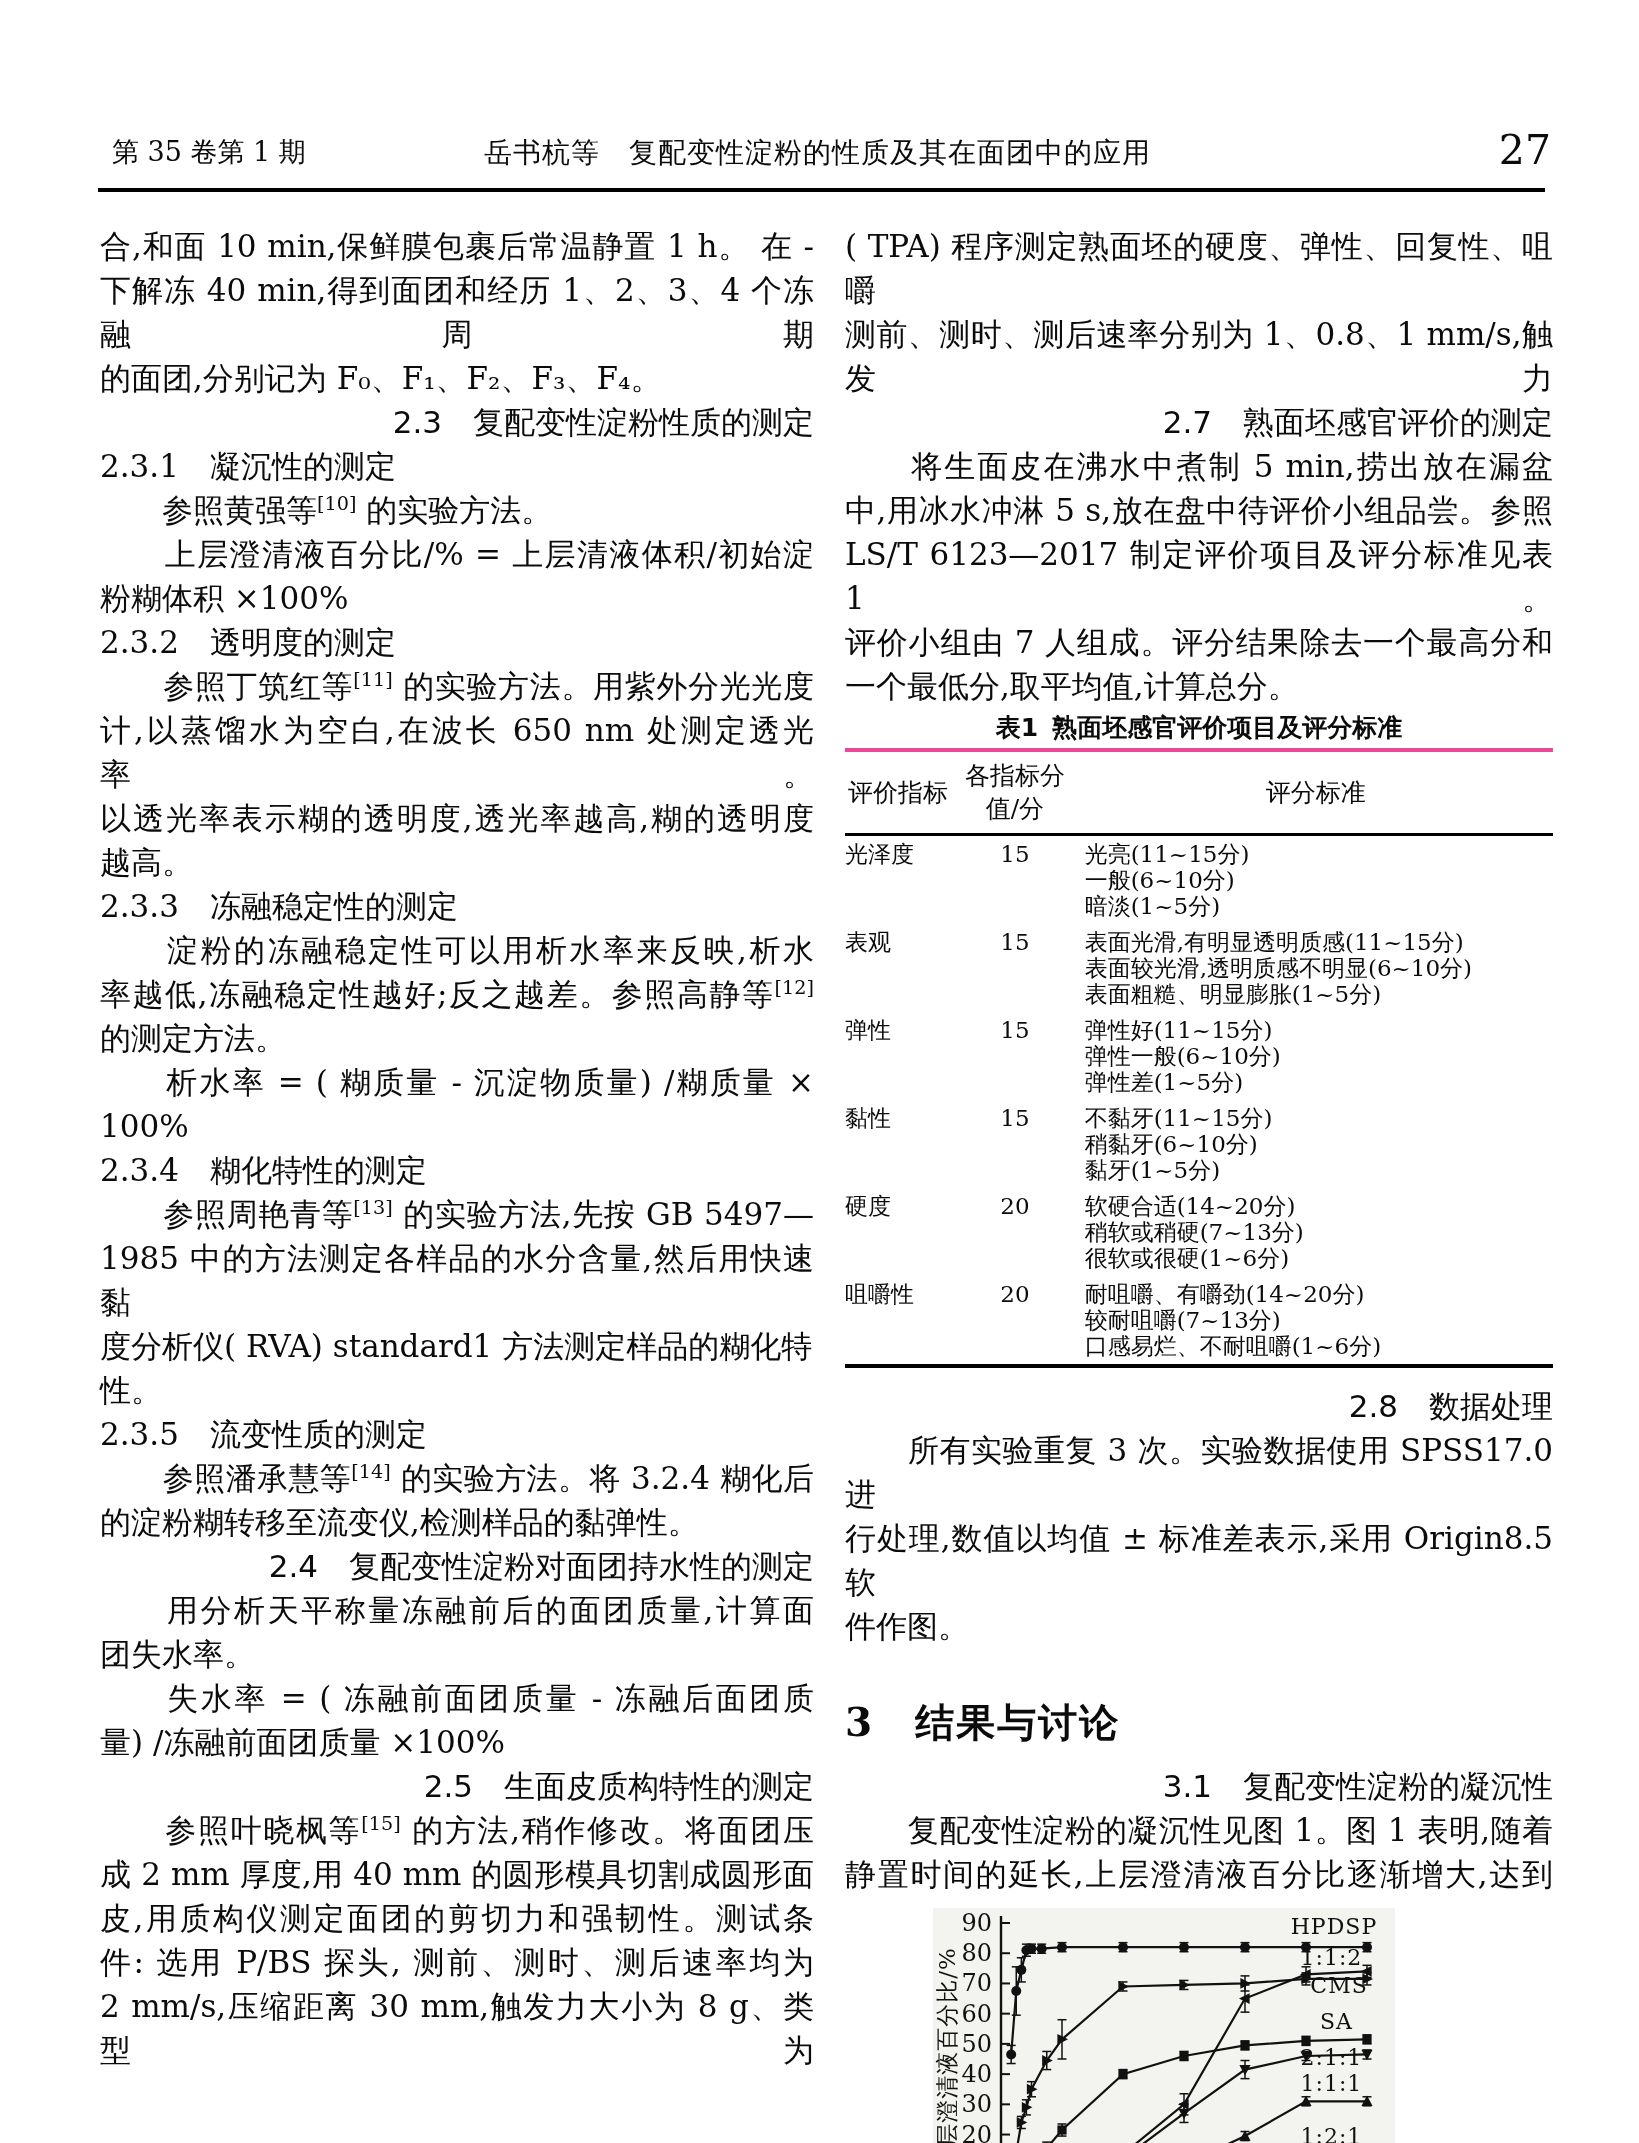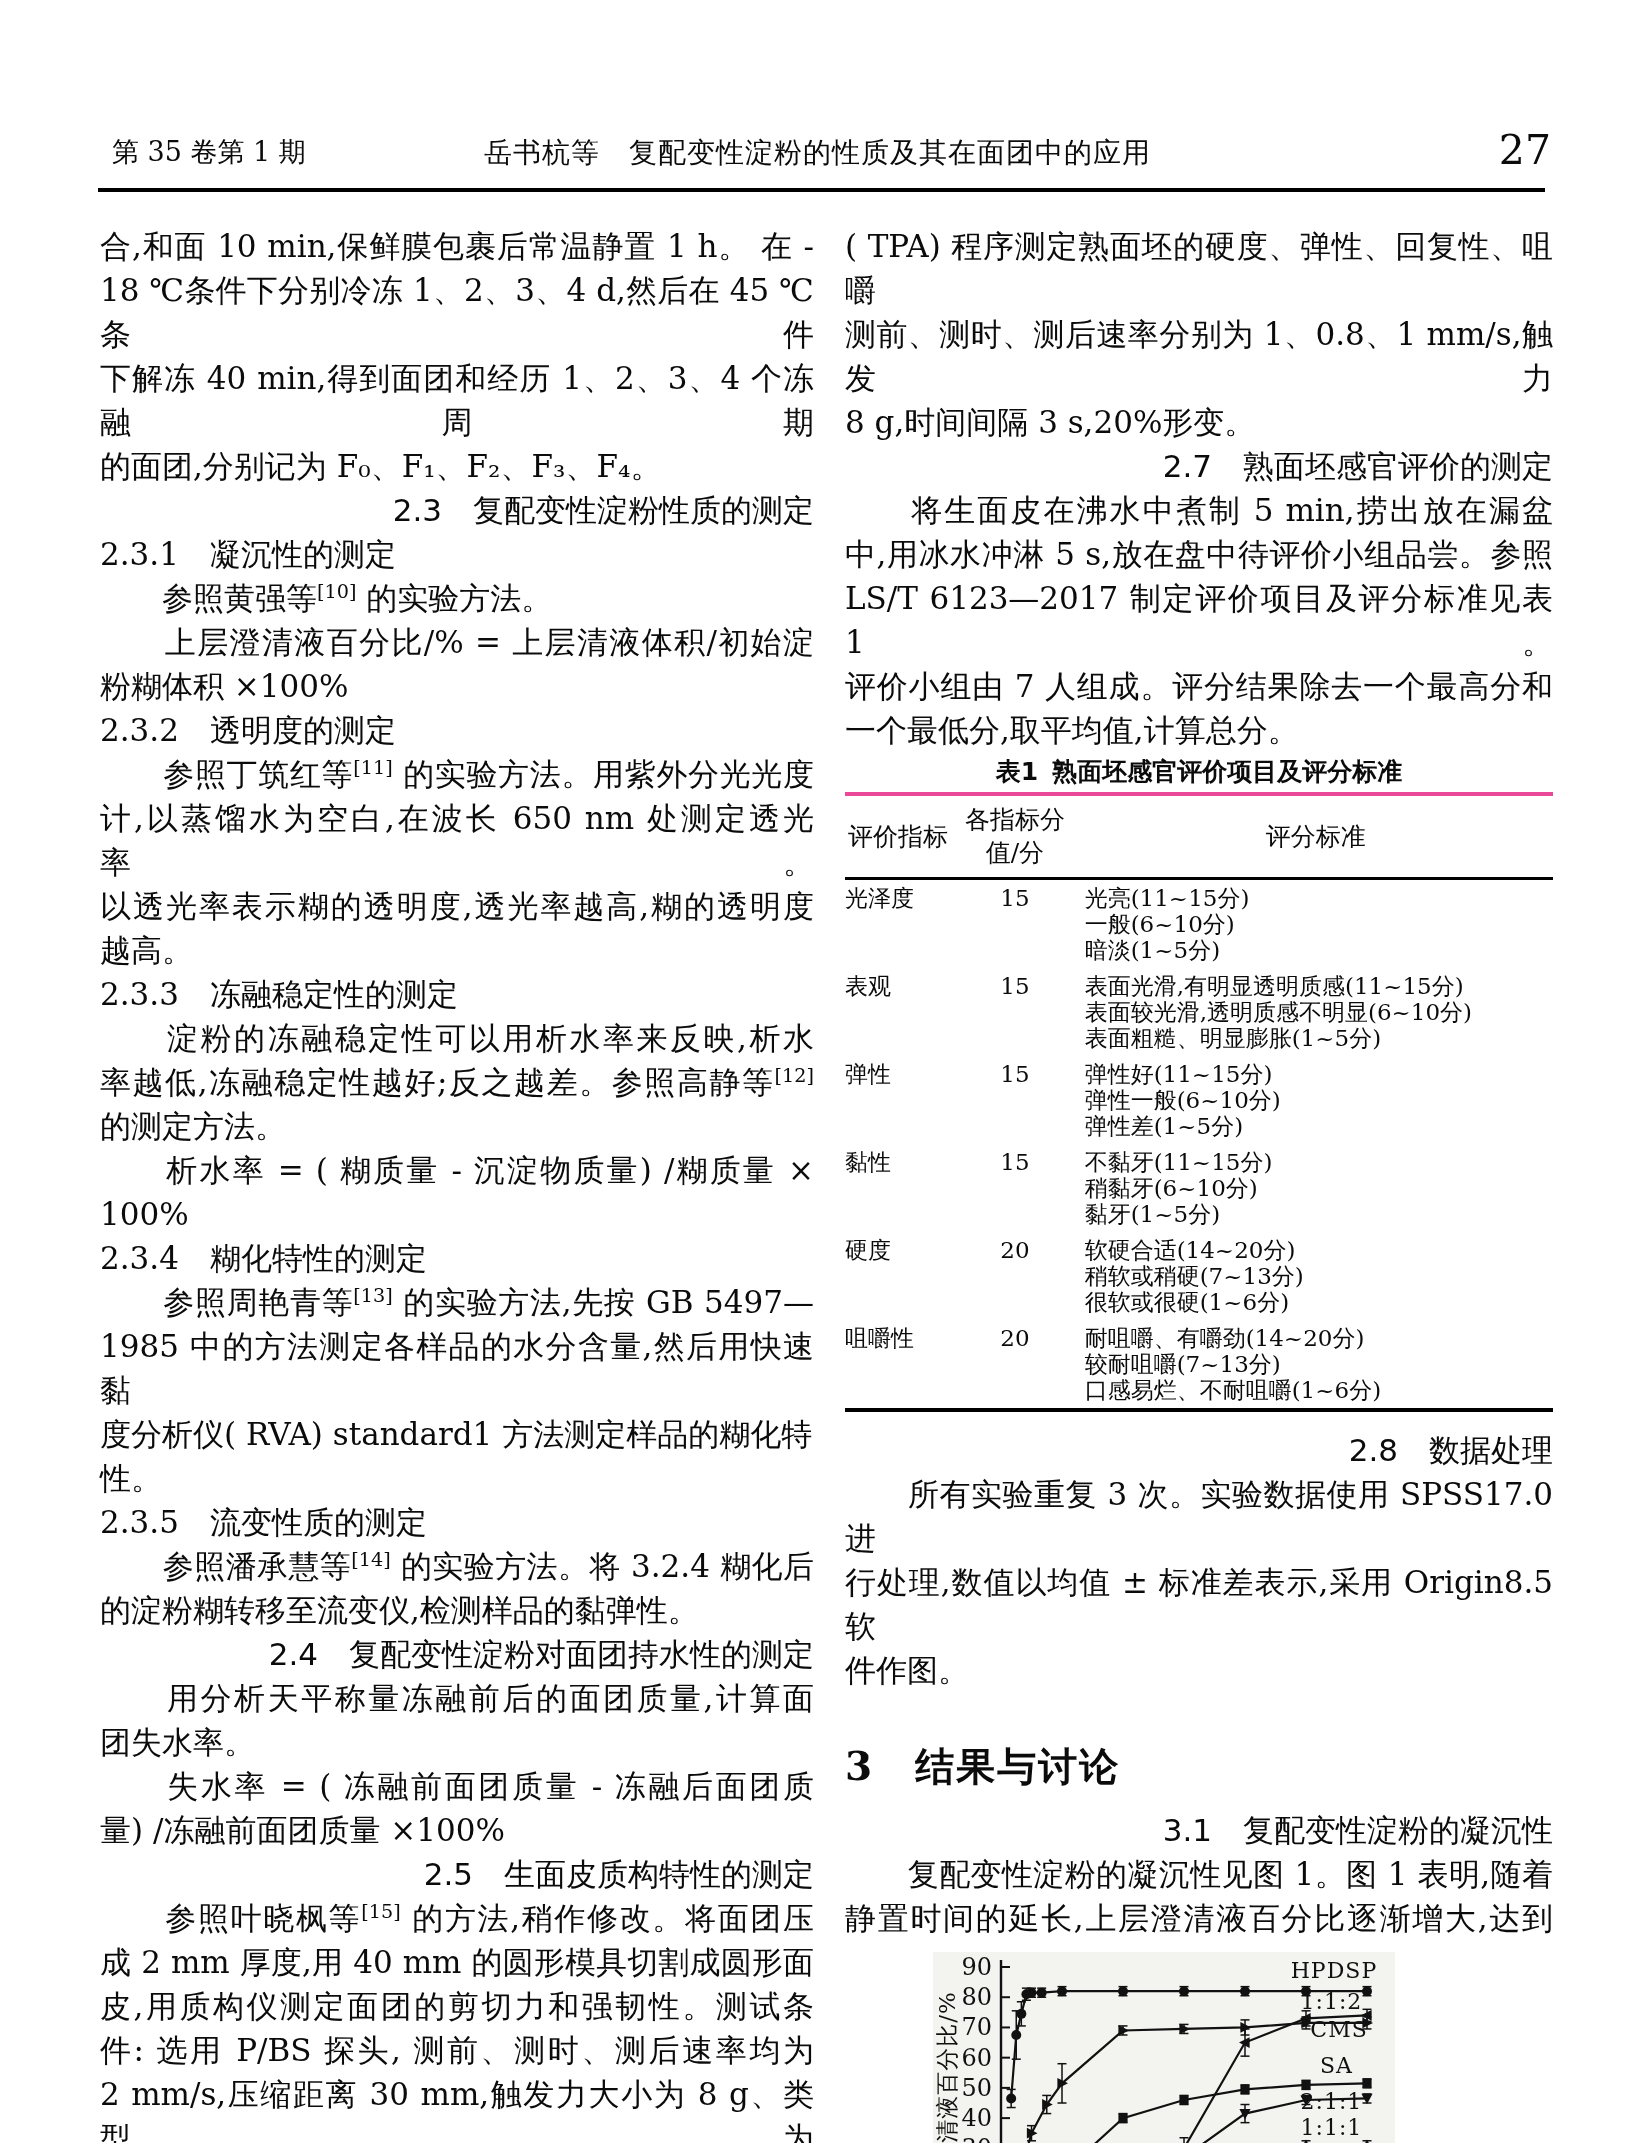--- a/index.html
+++ b/index.html
@@ -42,21 +42,20 @@
 </head>
 <body>
 
 <div class="abs hdr-issue">第 35 卷第 1 期</div>
 <div class="abs hdr-title">岳书杭等　复配变性淀粉的性质及其在面团中的应用</div>
 <div class="abs hdr-page">27</div>
 <div class="abs hdr-rule"></div>
 
 <div id="left-col" class="abs">
     <div class="line body">合,和面 10 min,保鲜膜包裹后常温静置 1 h。 在 -</div>
-    <div class="line body">18 ℃条件下分别冷冻 1、2、3、4 d,然后在 45 ℃条件</div>
     <div class="line body">下解冻 40 min,得到面团和经历 1、2、3、4 个冻融周期</div>
     <div class="line end">的面团,分别记为 F₀、F₁、F₂、F₃、F₄。</div>
     <div class="line h2">2.3　复配变性淀粉性质的测定</div>
     <div class="line h3">2.3.1　凝沉性的测定</div>
     <div class="line end">　　参照黄强等<sup>[10]</sup> 的实验方法。</div>
     <div class="line body">　　上层澄清液百分比/% = 上层清液体积/初始淀</div>
     <div class="line end">粉糊体积 ×100%</div>
     <div class="line h3">2.3.2　透明度的测定</div>
     <div class="line body">　　参照丁筑红等<sup>[11]</sup> 的实验方法。用紫外分光光度</div>
     <div class="line body">计,以蒸馏水为空白,在波长 650 nm 处测定透光率。</div>
@@ -85,21 +84,20 @@
     <div class="line body">成 2 mm 厚度,用 40 mm 的圆形模具切割成圆形面</div>
     <div class="line body">皮,用质构仪测定面团的剪切力和强韧性。测试条</div>
     <div class="line body">件: 选用 P/BS 探头, 测前、测时、测后速率均为</div>
     <div class="line body">2 mm/s,压缩距离 30 mm,触发力大小为 8 g、类型为</div>
   </div>
 
 <div id="right-col" class="abs">
   <div id="rc-top">
       <div class="line body">( TPA) 程序测定熟面坯的硬度、弹性、回复性、咀嚼</div>
       <div class="line body">测前、测时、测后速率分别为 1、0.8、1 mm/s,触发力</div>
-      <div class="line end">8 g,时间间隔 3 s,20%形变。</div>
       <div class="line h2">2.7　熟面坯感官评价的测定</div>
       <div class="line body">　　将生面皮在沸水中煮制 5 min,捞出放在漏盆</div>
       <div class="line body">中,用冰水冲淋 5 s,放在盘中待评价小组品尝。参照</div>
       <div class="line body">LS/T 6123—2017 制定评价项目及评分标准见表 1。</div>
       <div class="line body">评价小组由 7 人组成。评分结果除去一个最高分和</div>
       <div class="line end">一个最低分,取平均值,计算总分。</div>
     </div>
 
   <div id="table-block">
     <div class="tbl-caption">

